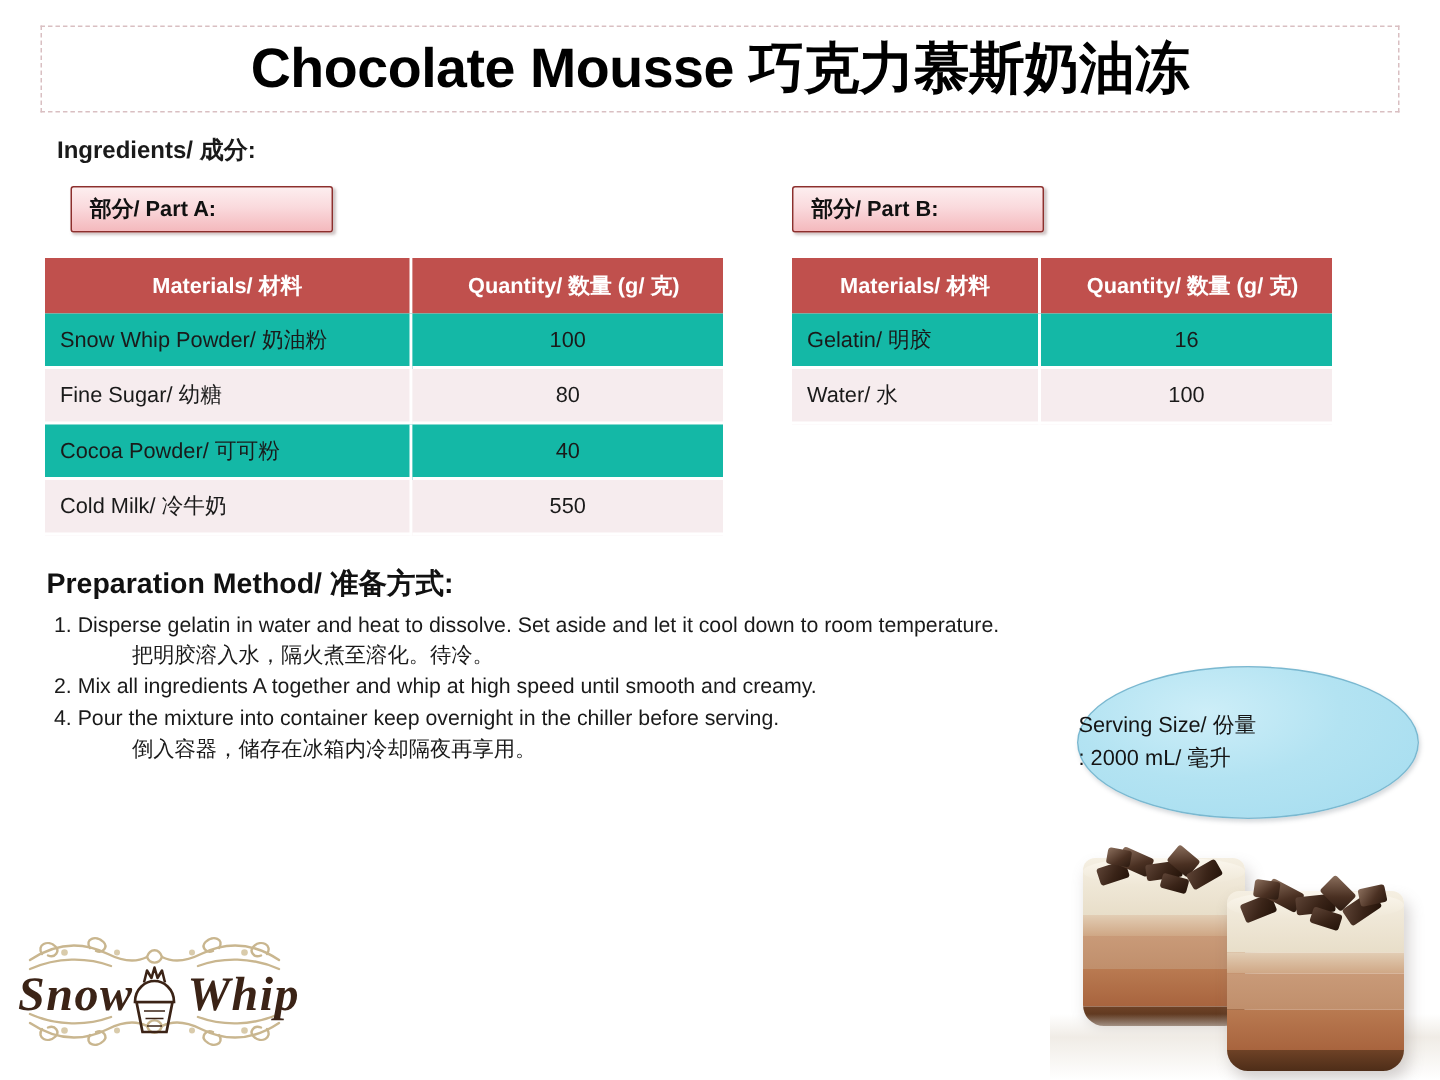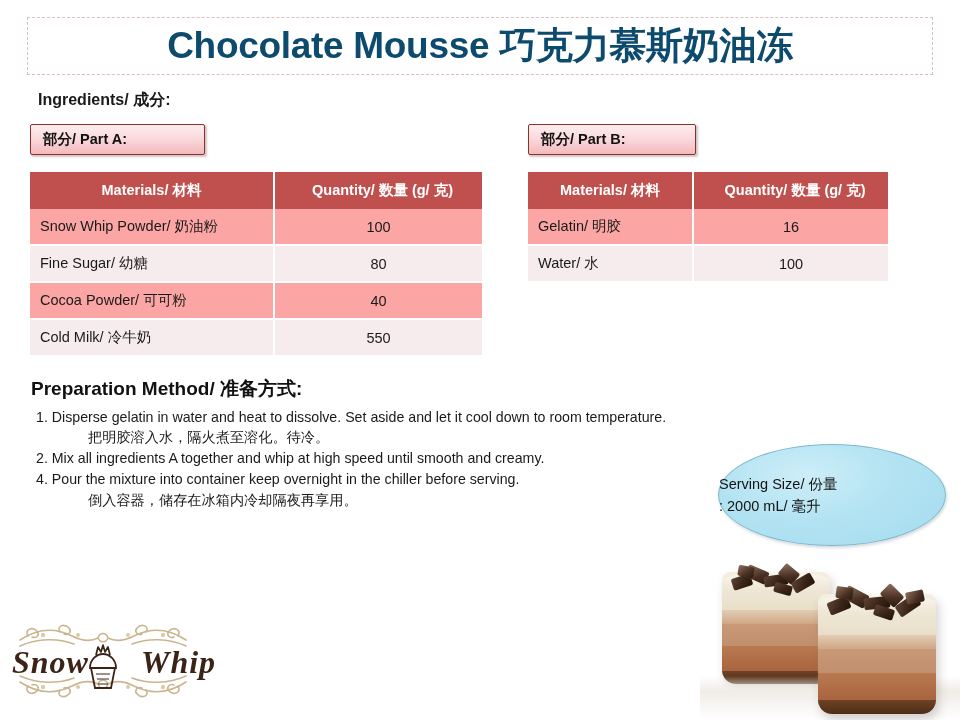--- a/index.html
+++ b/index.html
@@ -21,21 +21,21 @@
     left: 27px; top: 17px;
     width: 906px; height: 58px;
     border: 1px dashed #d9bfc2;
     display: flex;
     align-items: center;
     justify-content: center;
   }
   .title-text {
     font-size: 37px;
     font-weight: bold;
-    color: #0c4a6e;
+    color: #000000;
     letter-spacing: -0.3px;
     white-space: nowrap;
   }
   .title-text .cn { font-family: "DejaVu Sans", sans-serif; font-weight: bold; }
 
   
   .ingredients-label {
     position: absolute;
     left: 38px; top: 90px;
     font-size: 16px;
@@ -51,21 +51,21 @@
     background: linear-gradient(to bottom, #fdeeef 0%, #fadadd 45%, #f4b9bd 100%);
     box-shadow: 1.5px 1.5px 2px rgba(120,90,90,0.35);
     display: flex;
     align-items: center;
     padding-left: 12px;
     font-size: 14.5px;
     font-weight: bold;
     color: #111111;
     white-space: nowrap;
   }
-  #chip-a { left: 30px; top: 124px; width: 175px; }
+  #chip-a { left: 47px; top: 124px; width: 175px; }
   #chip-b { left: 528px; top: 124px; width: 168px; }
 
   
   .rtable {
     position: absolute;
     border-collapse: separate;
     border-spacing: 0;
     table-layout: fixed;
   }
   #table-a { left: 30px; top: 172px; width: 452px; }
@@ -87,21 +87,21 @@
   .rtable td {
     font-size: 14.5px;
     color: #1a1a1a;
     padding: 8px 10px;
     border-right: 2px solid #ffffff;
     border-bottom: 2px solid #ffffff;
     white-space: nowrap;
   }
   .rtable td:last-child { border-right: none; }
   .rtable td.qty { text-align: center; }
-  .rtable tr.odd td  { background: #fca5a5; }
+  .rtable tr.odd td  { background: #14b8a6; }
   .rtable tr.even td { background: #f6ecee; }
 
   #table-a col.c1 { width: 245px; }
   #table-a col.c2 { width: 207px; }
   #table-b col.c1 { width: 166px; }
   #table-b col.c2 { width: 194px; }
 
   
   .prep-heading {
     position: absolute;
@@ -375,16 +375,16 @@
         <circle cx="66" cy="69" r="2"></circle>
           <circle cx="116" cy="69" r="2"></circle>
       </g>
       <g>
         <path d="M79,50 L103,50 L99,70 L83,70 Z" fill="none" stroke="#3b2316" stroke-width="1.8"></path>
         <path d="M84,56 L98,56 M85,61 L97,61 M86,66 L96,66" stroke="#3b2316" stroke-width="1"></path>
         <path d="M78,50 C78,41 85,36 91,36 C97,36 104,41 104,50 Z" fill="#ffffff" stroke="#3b2316" stroke-width="1.8"></path>
         <path d="M84,37 L86,29 L89,34 L91,27 L93,34 L96,29 L98,37" fill="none" stroke="#3b2316" stroke-width="1.7" stroke-linejoin="round"></path>
       </g>
     </svg>
-    <div class="logo-word"><span style="margin-right: 52px;">Snow</span><span>Whip</span></div>
+    <div class="logo-word"><span style="margin-right: 36px;">Snow</span><span>Whip</span></div>
   </div>
 
 </div>
 
 </body></html>

